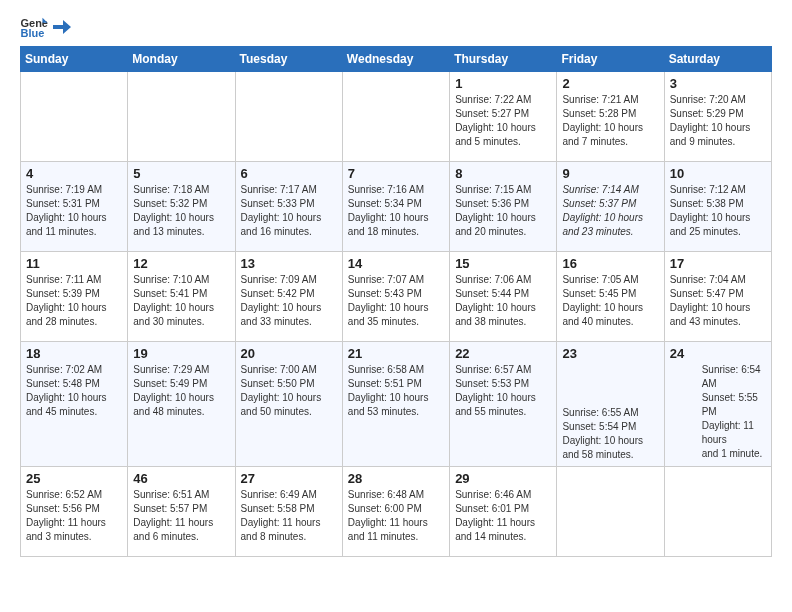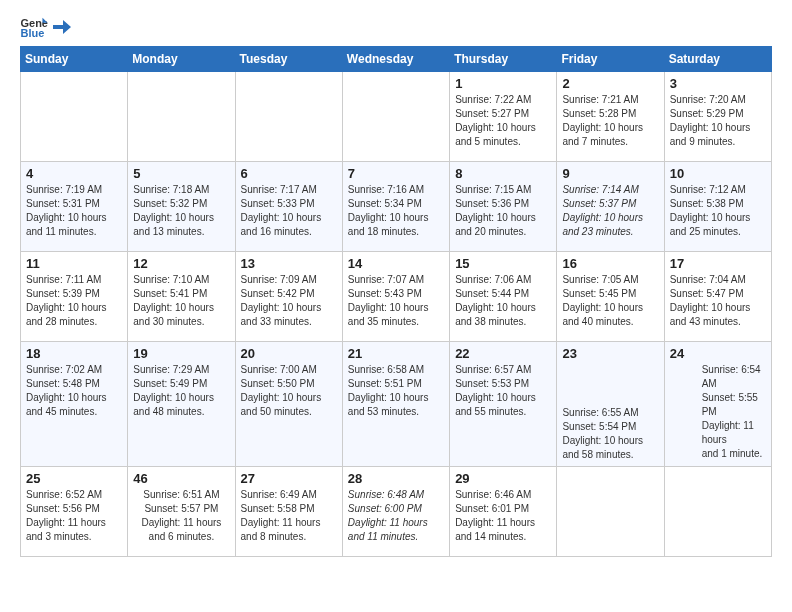--- a/index.html
+++ b/index.html
@@ -282,35 +282,35 @@
       <tr>
         <td>
           <div class="day-number">25</div>
           <div class="day-info" style="white-space: pre-line;">Sunrise: 6:52 AM
 Sunset: 5:56 PM
 Daylight: 11 hours
 and 3 minutes.</div>
         </td>
         <td>
           <div class="day-number">46</div>
-          <div class="day-info" style="white-space: pre-line; text-align: center;">Sunrise: 6:51 AM
+          <div class="day-info" style="white-space: pre-line;">Sunrise: 6:51 AM
 Sunset: 5:57 PM
 Daylight: 11 hours
 and 6 minutes.</div>
         </td>
         <td>
           <div class="day-number">27</div>
           <div class="day-info" style="white-space: pre-line;">Sunrise: 6:49 AM
 Sunset: 5:58 PM
 Daylight: 11 hours
 and 8 minutes.</div>
         </td>
         <td>
           <div class="day-number">28</div>
-          <div class="day-info" style="white-space: pre-line; font-style: italic;">Sunrise: 6:48 AM
+          <div class="day-info" style="white-space: pre-line;">Sunrise: 6:48 AM
 Sunset: 6:00 PM
 Daylight: 11 hours
 and 11 minutes.</div>
         </td>
         <td>
           <div class="day-number">29</div>
           <div class="day-info" style="white-space: pre-line;">Sunrise: 6:46 AM
 Sunset: 6:01 PM
 Daylight: 11 hours
 and 14 minutes.</div>

